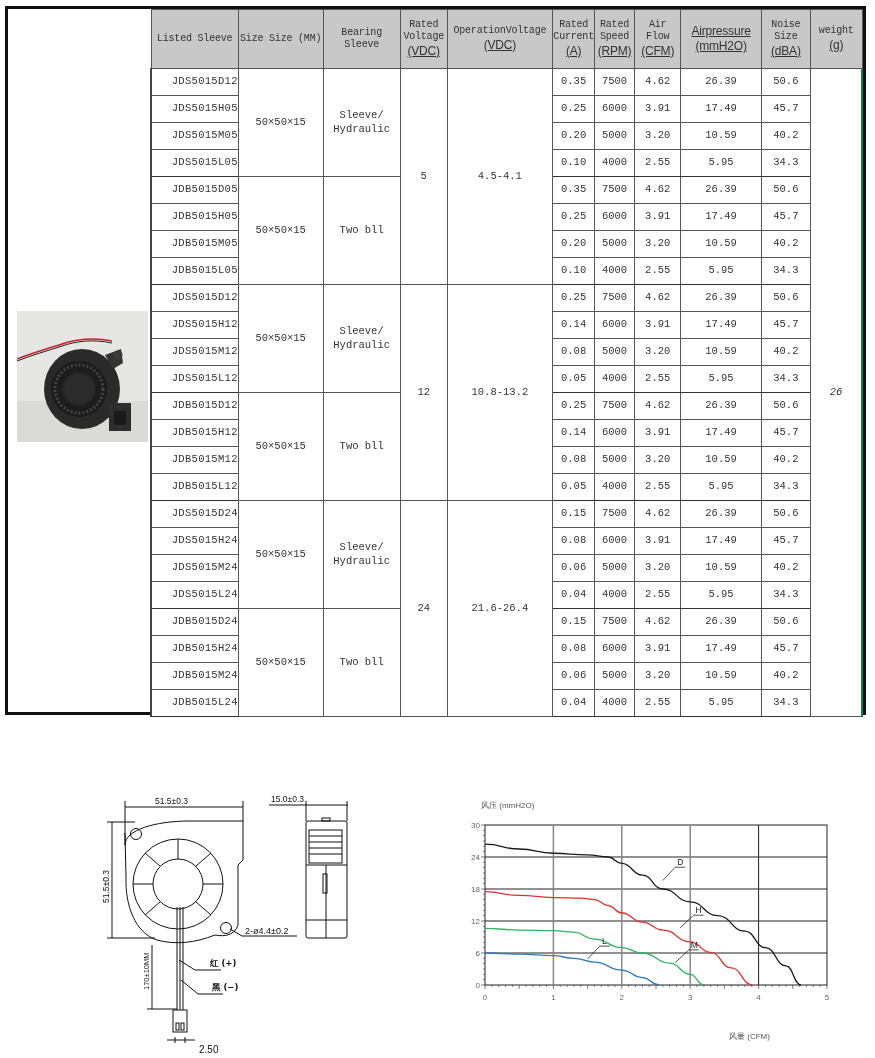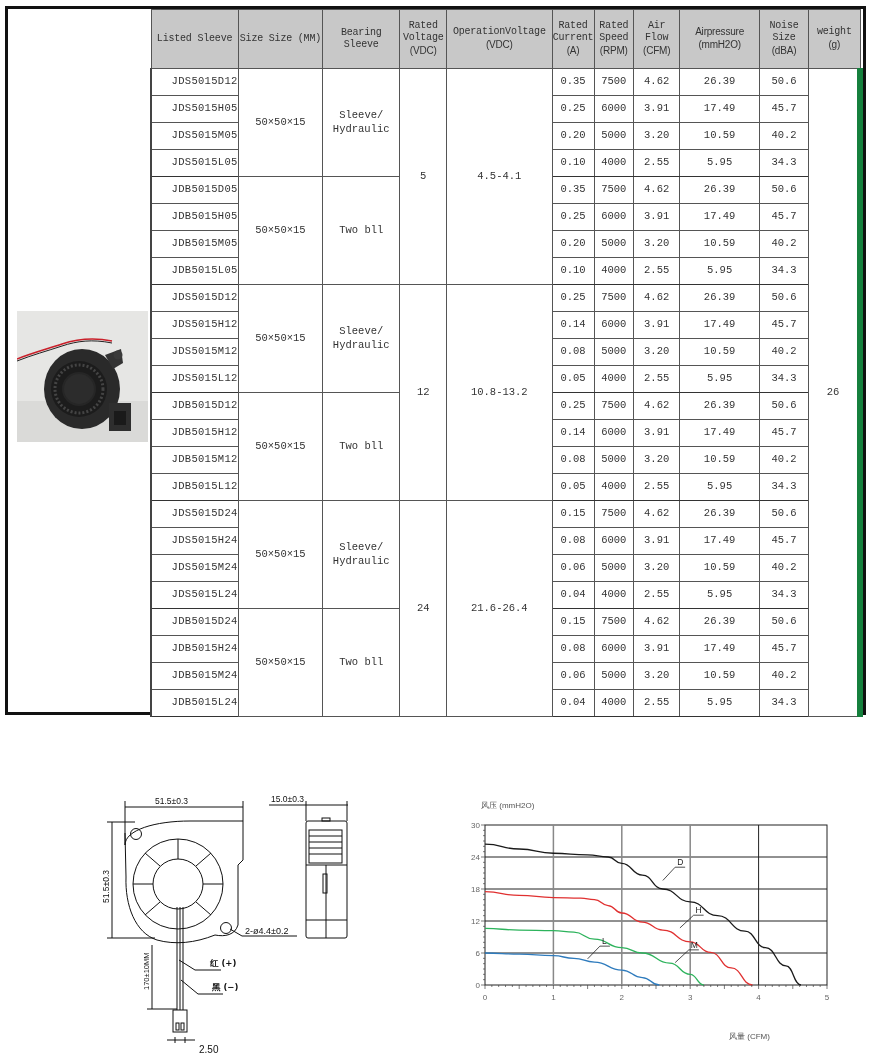--- a/index.html
+++ b/index.html
@@ -17,25 +17,25 @@
     position: absolute; left: 142px; top: 0;
     border-collapse: collapse; table-layout: fixed;
     font-family: "Liberation Mono", "DejaVu Sans Mono", monospace;
     font-size: 10.5px; color: #333;
   }
   table.spec th, table.spec td {
     border: 1px solid #555; text-align: center; vertical-align: middle;
     padding: 0; line-height: 1.25; overflow: hidden;
   }
   table.spec th { background: #c8c8c8; font-weight: normal; height: 59px; font-size: 10px; letter-spacing: -0.2px; }
-  table.spec th .sans { font-family: "Liberation Sans", sans-serif; font-size: 10px; }
+  table.spec th .sans { font-family: "Liberation Sans", sans-serif; font-size: 12px; text-decoration: underline; }
   table.spec td { height: 27px; background: #fff; }
   table.spec td.model { text-align: right; letter-spacing: 0.3px; border-left: 2px solid #444; }
   table.spec tr.grp-end td { border-bottom: 1.5px solid #333; }
-  table.spec td.last { border-right: 6px solid #15803d; }
+  table.spec td.last { border-right: 2px solid #15803d; font-style: italic; }
 
   
   #drawing { position: absolute; left: 95px; top: 785px; width: 280px; height: 273px; }
 
   
   #chart { position: absolute; left: 444px; top: 795px; width: 420px; height: 255px; }
   #chart svg text { font-family: "Liberation Sans", sans-serif; }
 </style>
 </head>
 <body>

